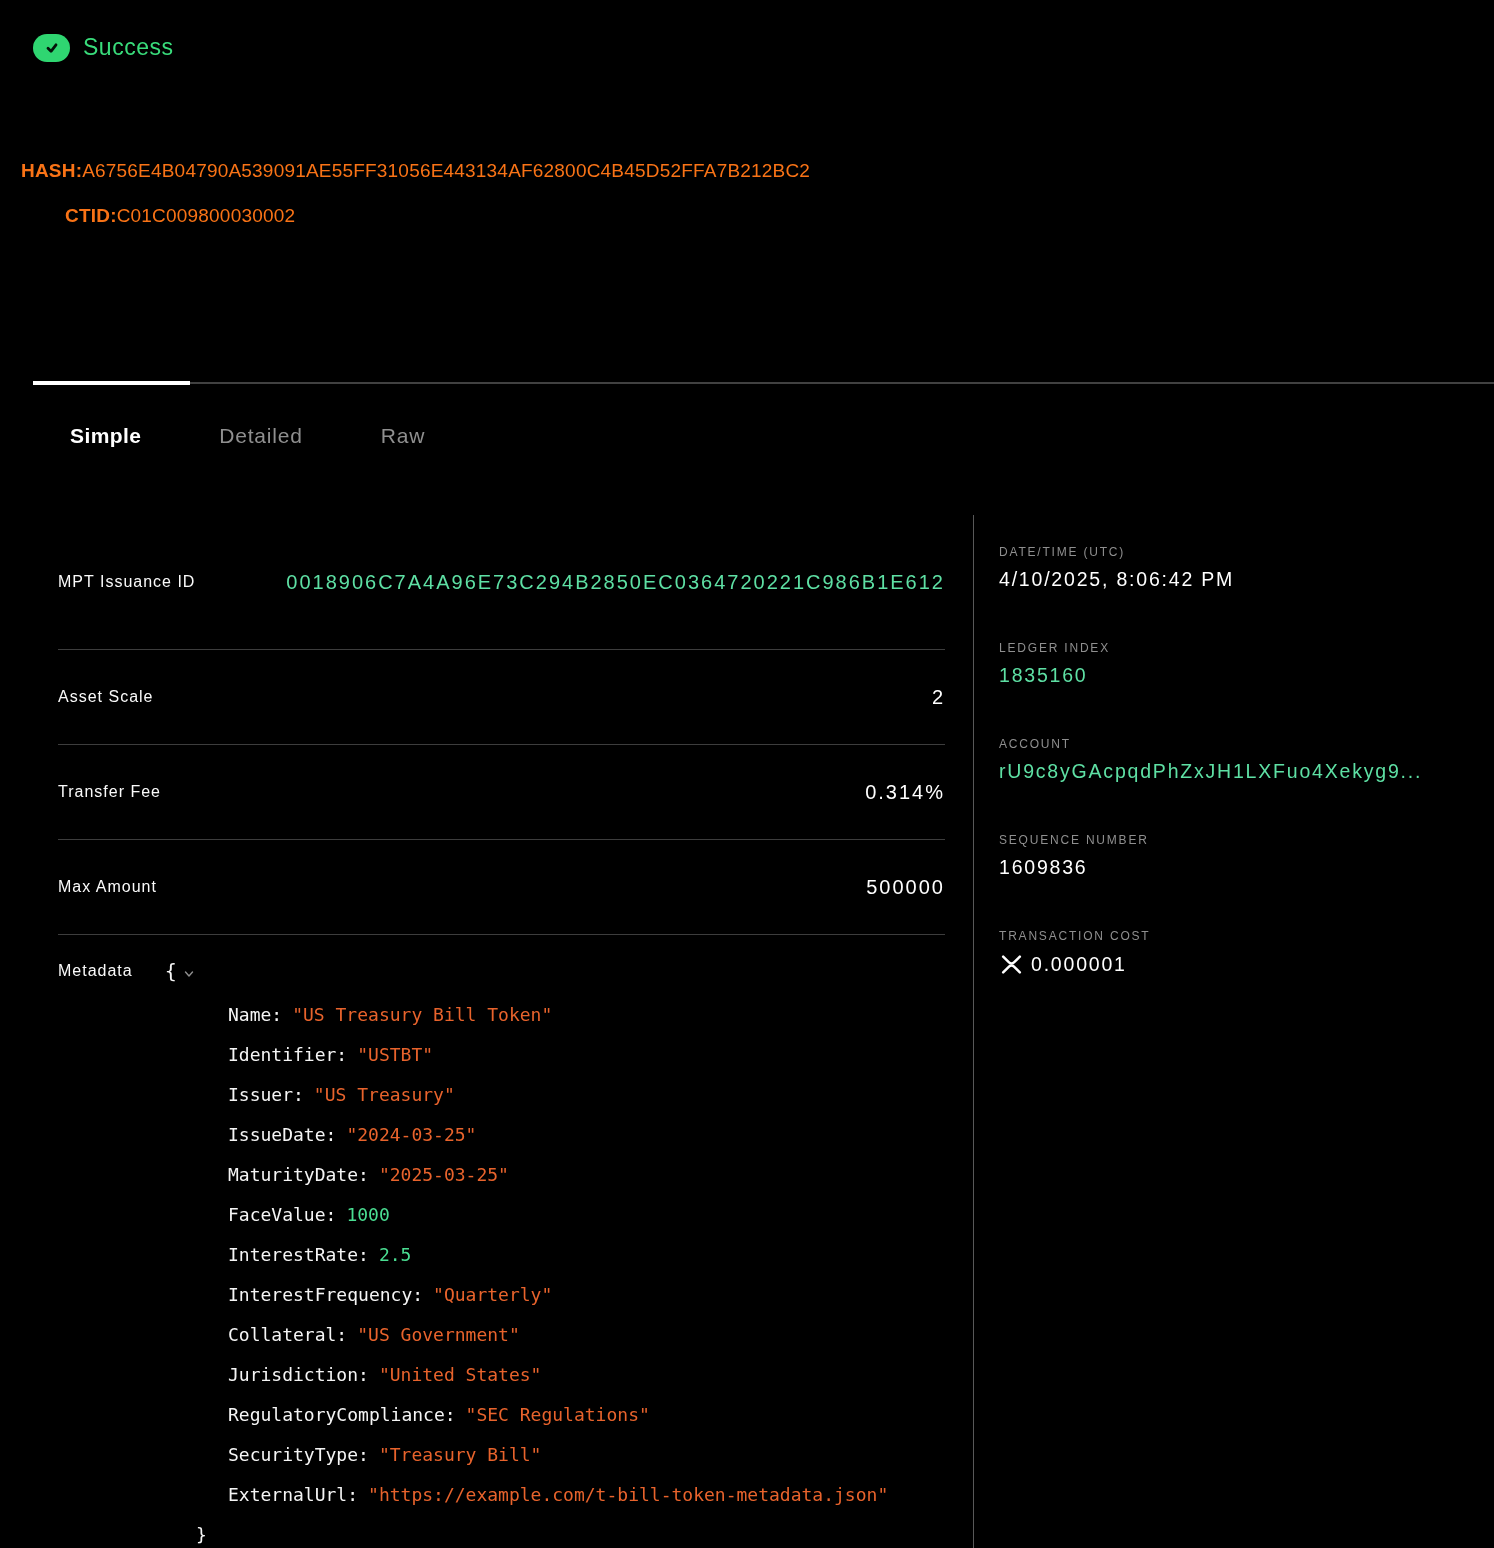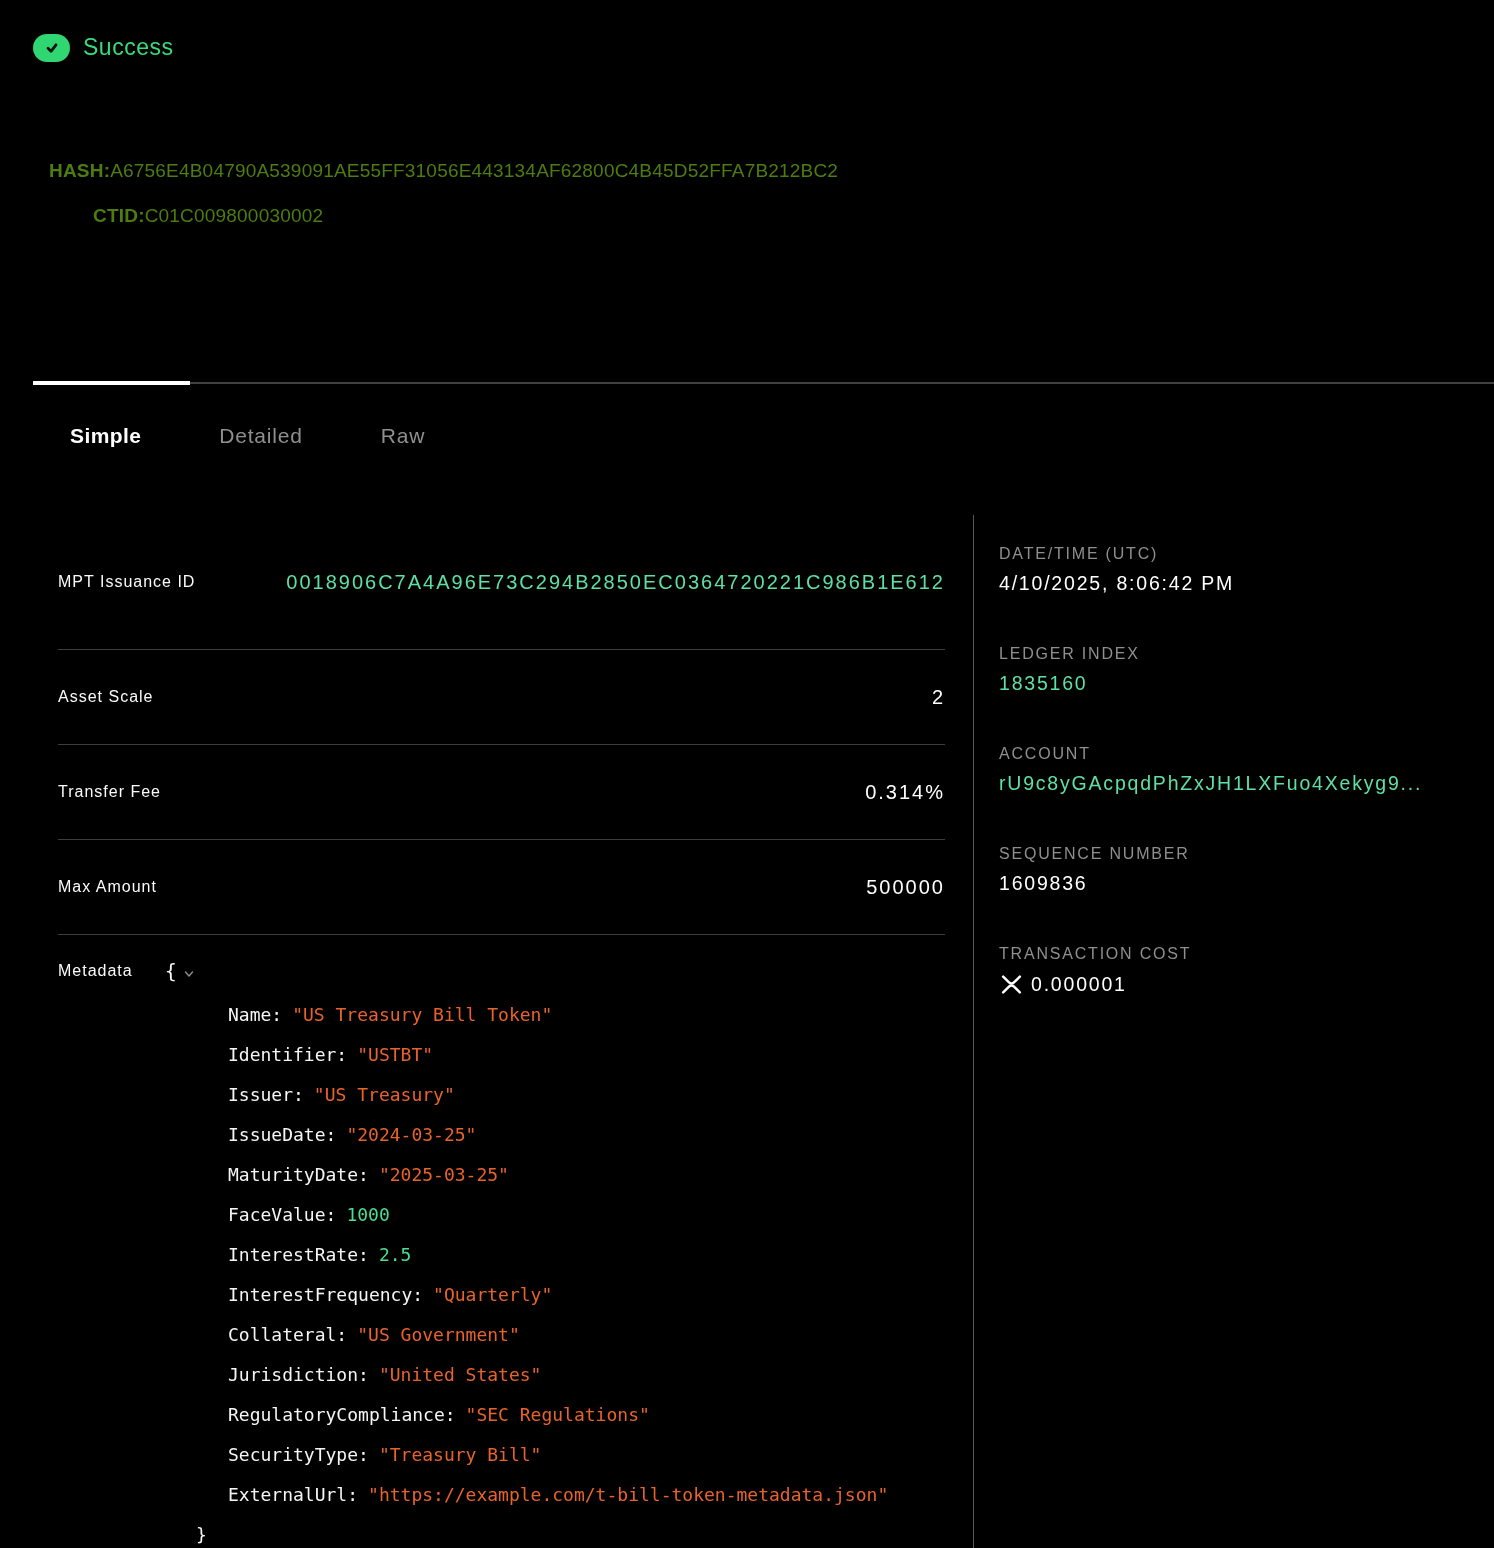--- a/index.html
+++ b/index.html
@@ -21,21 +21,21 @@
   
   .header{position:absolute;top:26px;left:33px;display:flex;align-items:center;gap:28px;}
   .page-title{
     font-family:"DejaVu Sans", sans-serif;font-weight:bold;font-size:59px;
     line-height:1.1;letter-spacing:-1.5px;margin:0;white-space:nowrap;
   }
   .status-badge{display:flex;align-items:flex-start;gap:13px;margin-top:8px;}
   .pill{width:37px;height:28px;border-radius:14px;background:var(--success-pill);
     display:flex;align-items:center;justify-content:center;flex:none;}
   .status-text{font-size:23px;color:var(--success-text);letter-spacing:.5px;}
-  .hash-line{position:absolute;left:49px;font-size:19px;color:#4d7c0f;letter-spacing:.2px;white-space:nowrap;}
+  .hash-line{position:absolute;left:21px;font-size:19px;color:#f97316;letter-spacing:.2px;white-space:nowrap;}
   .hash-line .lbl{font-weight:bold;}
   #hashRow{top:160px;}
   #ctidRow{top:205px;margin-left:44px;}
   
   .tab-rule{position:absolute;top:381px;left:0;right:0;height:4px;}
   .tab-rule .gray{position:absolute;left:190px;right:0;top:1px;height:2px;background:#414141;}
   .tab-rule .white{position:absolute;left:33px;width:157px;top:0;height:4px;background:#fff;}
   .tabs{position:absolute;top:424px;left:70px;display:flex;gap:78px;}
   .tab{background:none;border:none;padding:0;margin:0;cursor:pointer;
     font-family:"Liberation Sans", sans-serif;font-size:21px;color:#8F8F8F;letter-spacing:.8px;}
@@ -58,21 +58,21 @@
   .json-key{color:#F5F5F5;}
   .json-val{margin-left:10px;}
   .json-val.string{color:var(--orange);}
   .json-val.number{color:var(--num-green);}
   .meta-close{margin-left:138px;font-family:"DejaVu Sans Mono", monospace;
     font-size:18px;line-height:40px;color:#F5F5F5;}
   
   .sidebar{position:absolute;left:973px;top:0;bottom:0;width:520px;
     border-left:1px solid var(--vdivider);padding:30px 0 0 25px;}
   .side-entry{margin-bottom:50px;}
-  .side-label{font-size:16px;color:var(--label-gray);letter-spacing:1.8px;margin-bottom:9px;}
+  .side-label{font-size:12px;color:var(--label-gray);letter-spacing:1.8px;margin-bottom:9px;}
   .side-value{font-size:19.5px;color:#fff;letter-spacing:1.8px;white-space:nowrap;
     overflow:hidden;max-width:478px;}
   .side-entry.link .side-value{color:var(--green);cursor:pointer;}
   .side-entry.xrp .side-value{display:flex;align-items:center;gap:7px;}
   svg{display:block;}
 </style>
 </head>
 <body>
 
 <div class="header">

